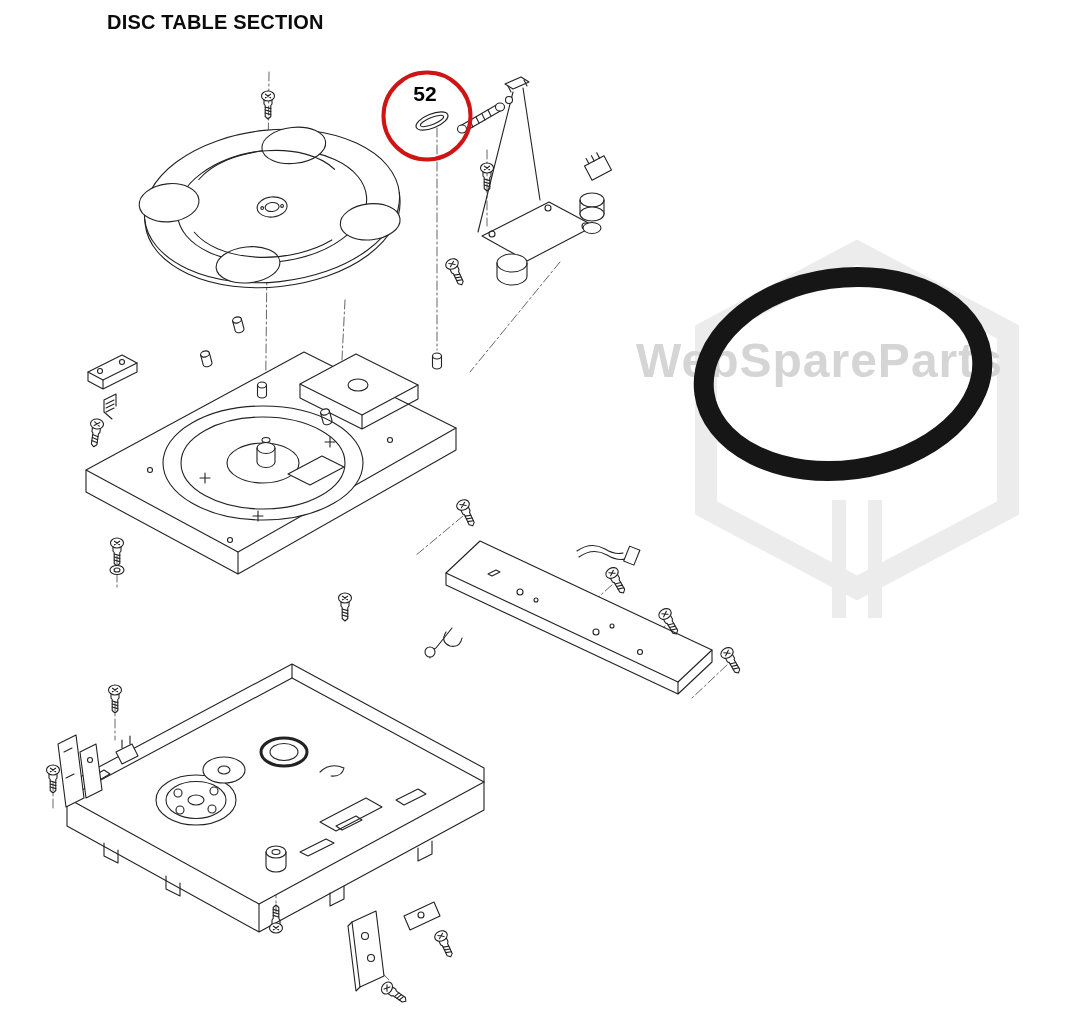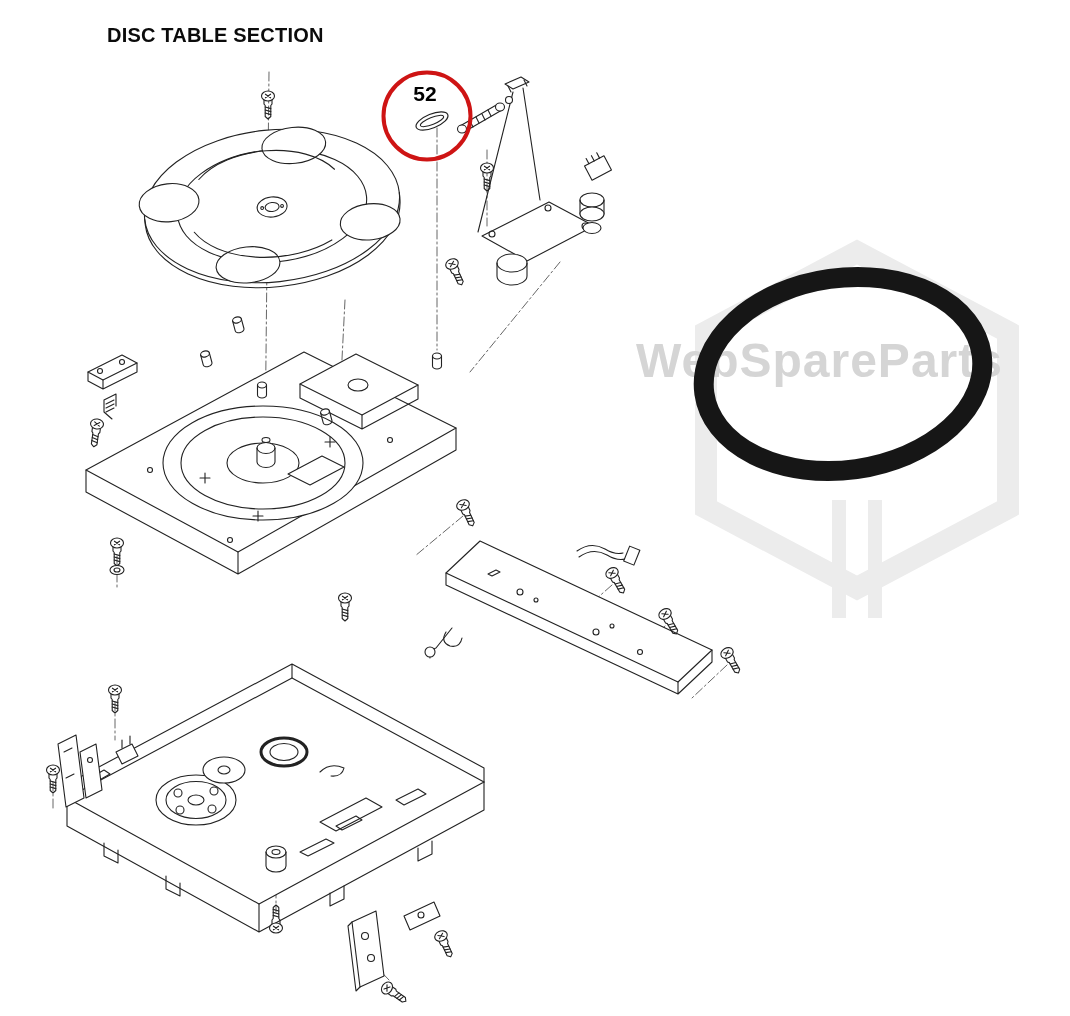--- a/index.html
+++ b/index.html
@@ -1,21 +1,21 @@
 <!DOCTYPE html>
 <html><head>
 <meta charset="utf-8">
 <style>
   html,body{margin:0;padding:0;background:#fff;}
   .canvas{
     position:relative;width:1070px;height:1016px;background:#ffffff;overflow:hidden;
     font-family:"Liberation Sans",sans-serif;
   }
   .page-title{
-    position:absolute;left:107px;top:24px;margin:0;
+    position:absolute;left:107px;top:11px;margin:0;
     font-family:"Liberation Sans",sans-serif;
     font-size:20px;font-weight:bold;color:#0b0b0b;letter-spacing:.2px;
   }
   svg{position:absolute;left:0;top:0;}
   .callout-num{font-family:"Liberation Sans",sans-serif;font-size:21px;font-weight:bold;fill:#000;}
   .wm-text{font-family:"Liberation Sans",sans-serif;font-size:48px;font-weight:bold;letter-spacing:1px;}
 </style>
 </head>
 <body>
 

